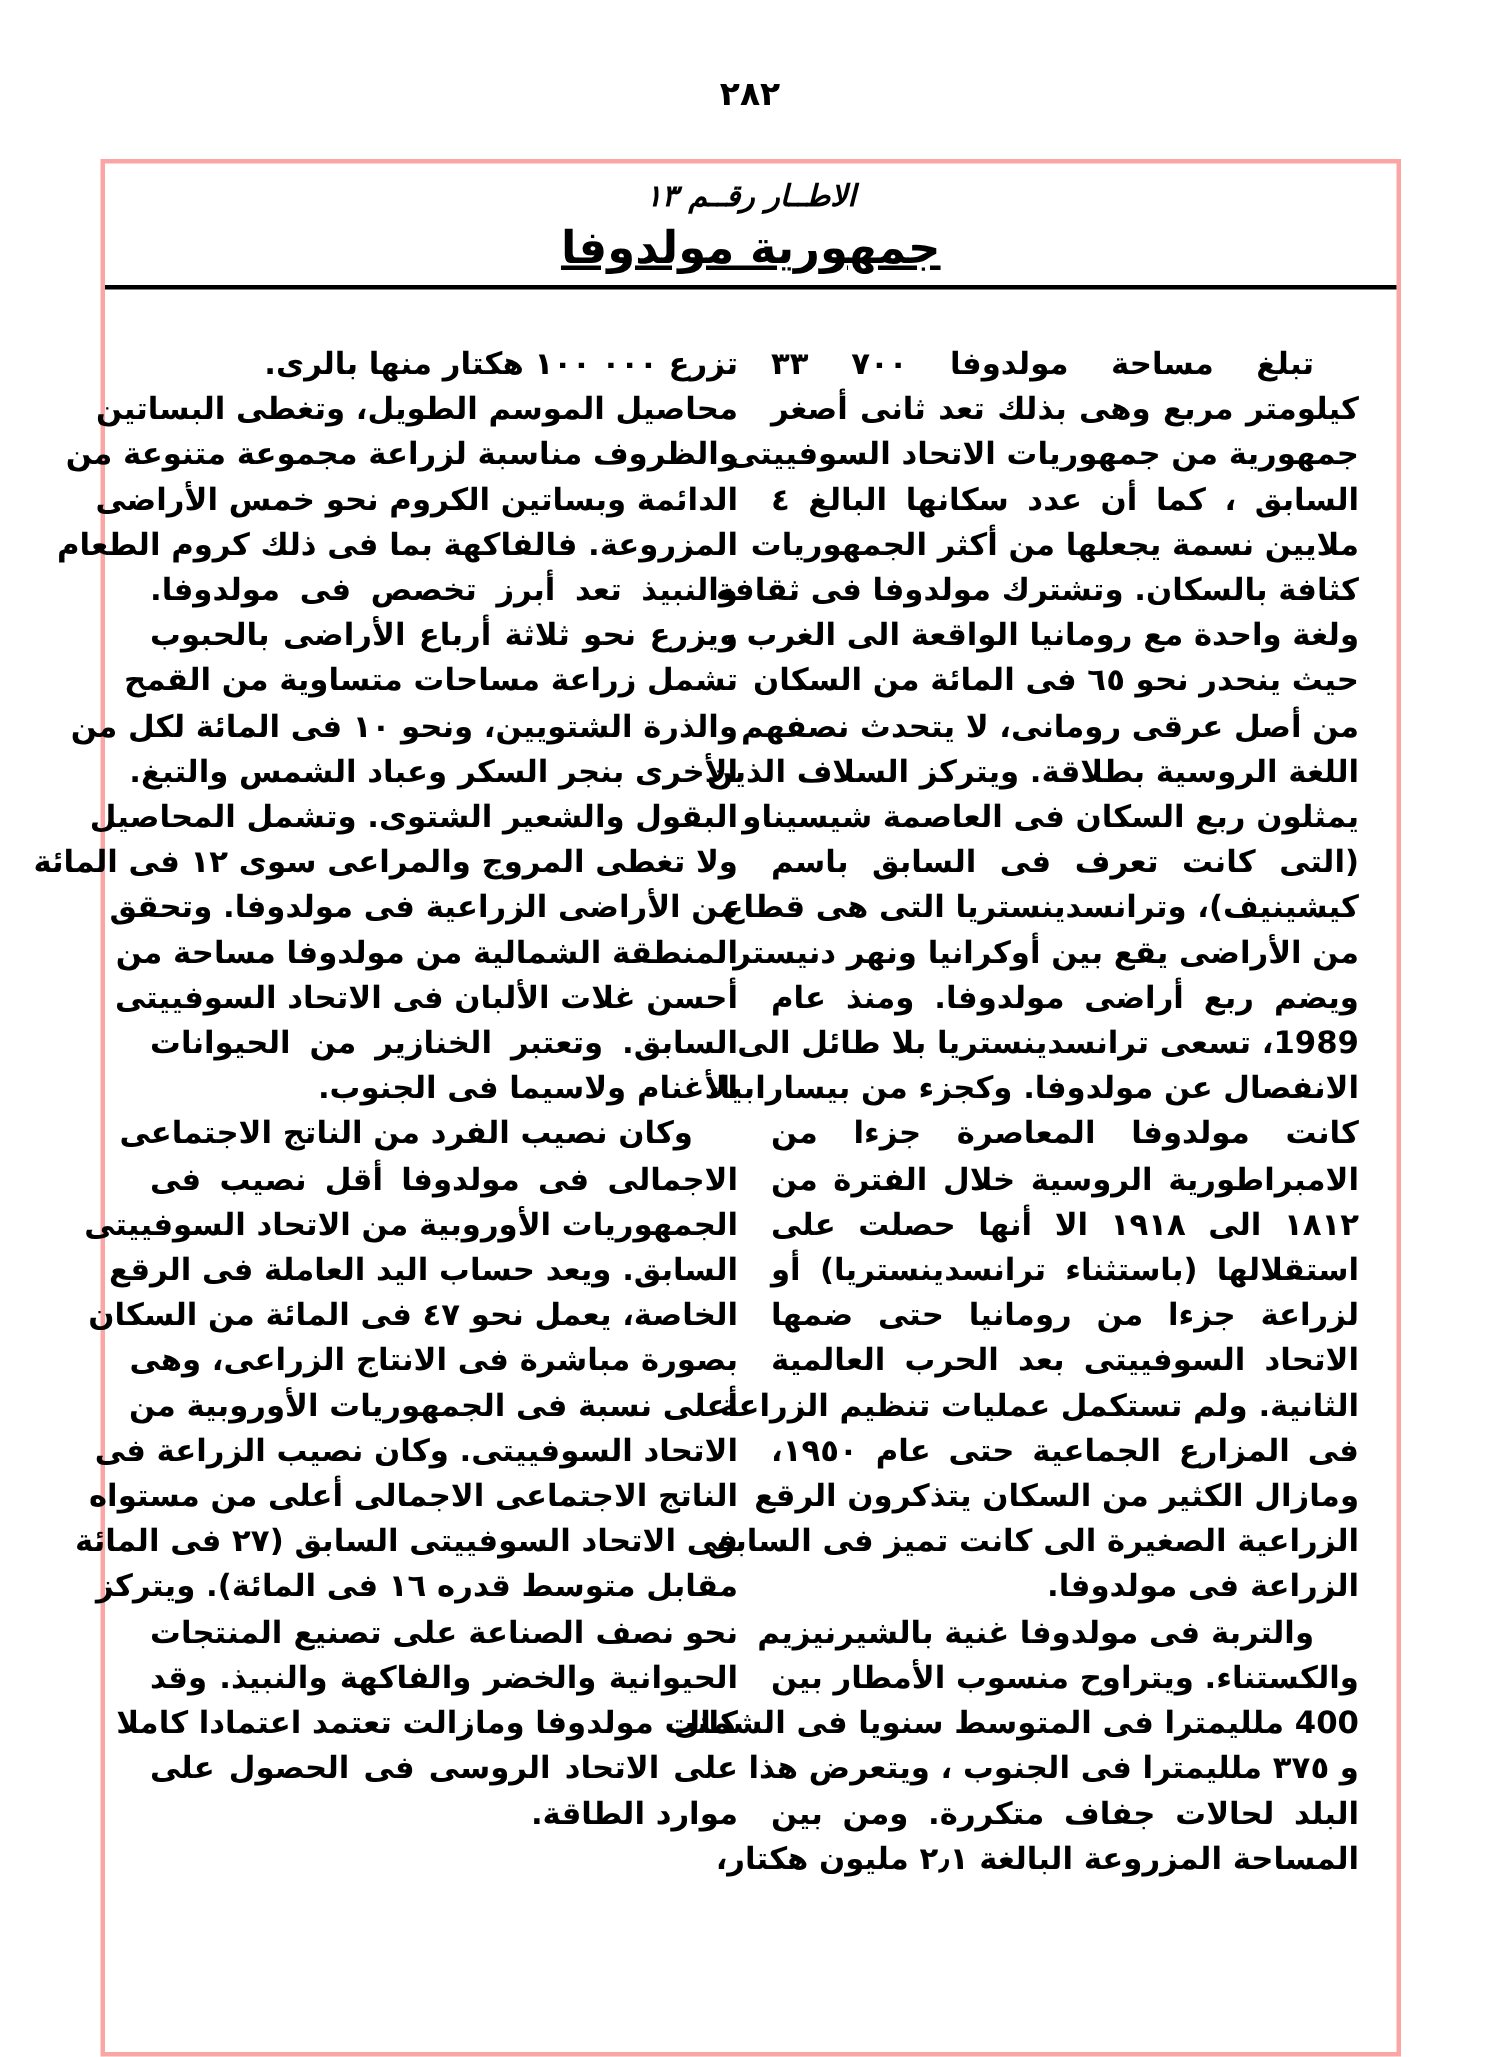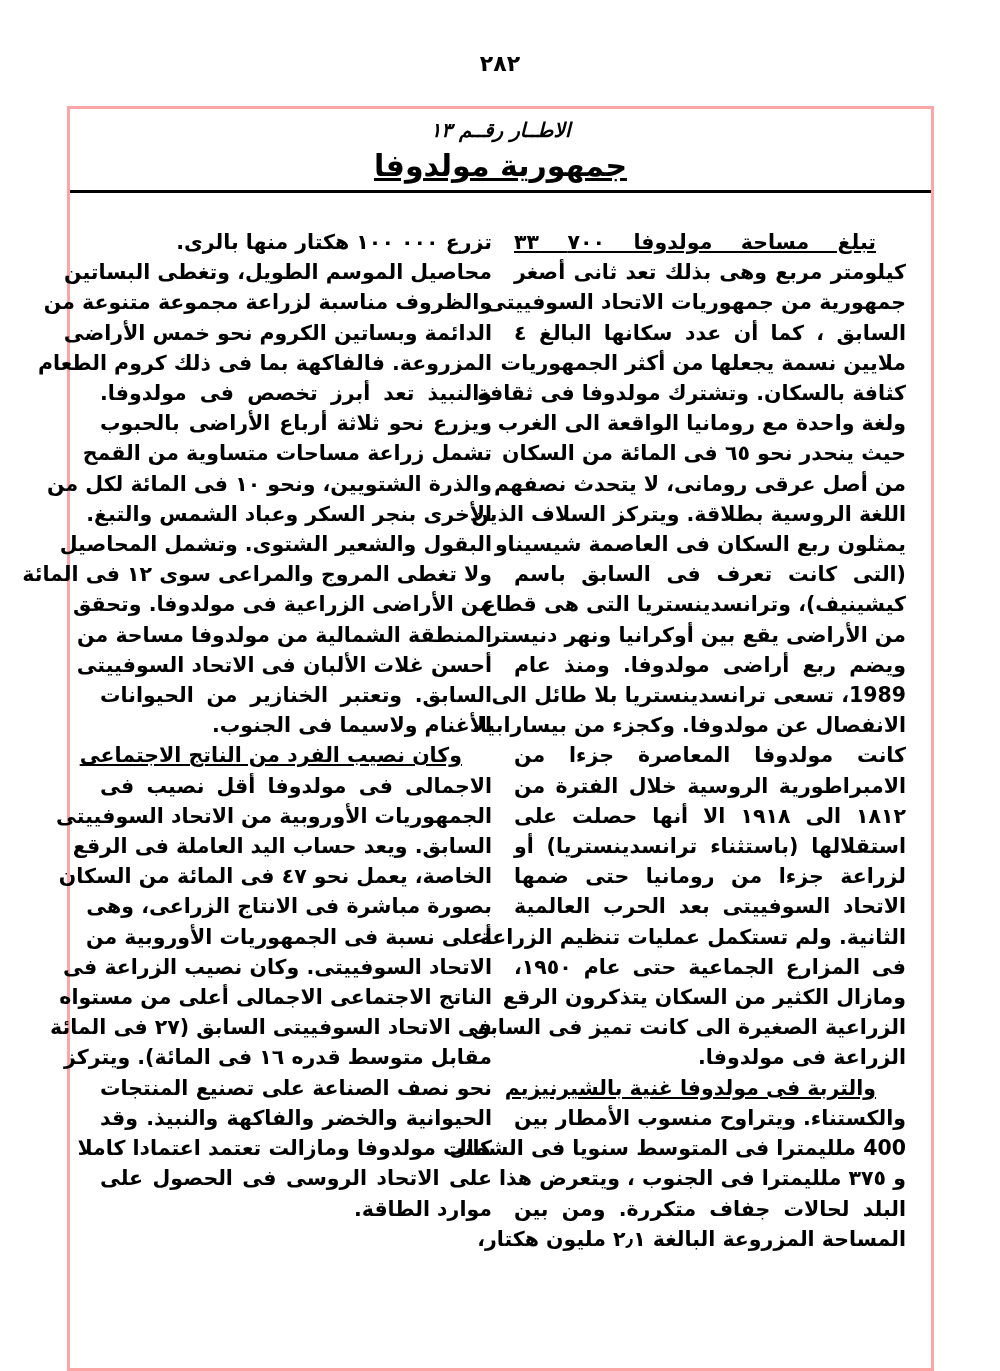--- a/index.html
+++ b/index.html
@@ -30,21 +30,21 @@
   }
   .col {
     position: absolute; top: 0; width: 392px; direction: rtl;
     font-size: 20.5px; line-height: 30.2px; text-align: justify;
     text-align-last: right; font-weight: bold;
   }
   .col-right { right: 25px; }
   .col-left { left: 30px; }
   .col .line { display: block; white-space: nowrap; text-align: justify; text-align-last: justify; }
   .col .line.last { text-align-last: right; }
-  .col .line.indent { padding-right: 30px; text-decoration: underline; }
+  .col .line.indent { padding-right: 30px; }
 </style>
 </head>
 <body>
 
 <div class="page-number">٢٨٢</div>
 
 <div class="frame">
   <div class="box-header">
     <div class="box-label">الاطــار رقــم ١٣</div>
     <div class="box-title">جمهورية مولدوفا</div>

